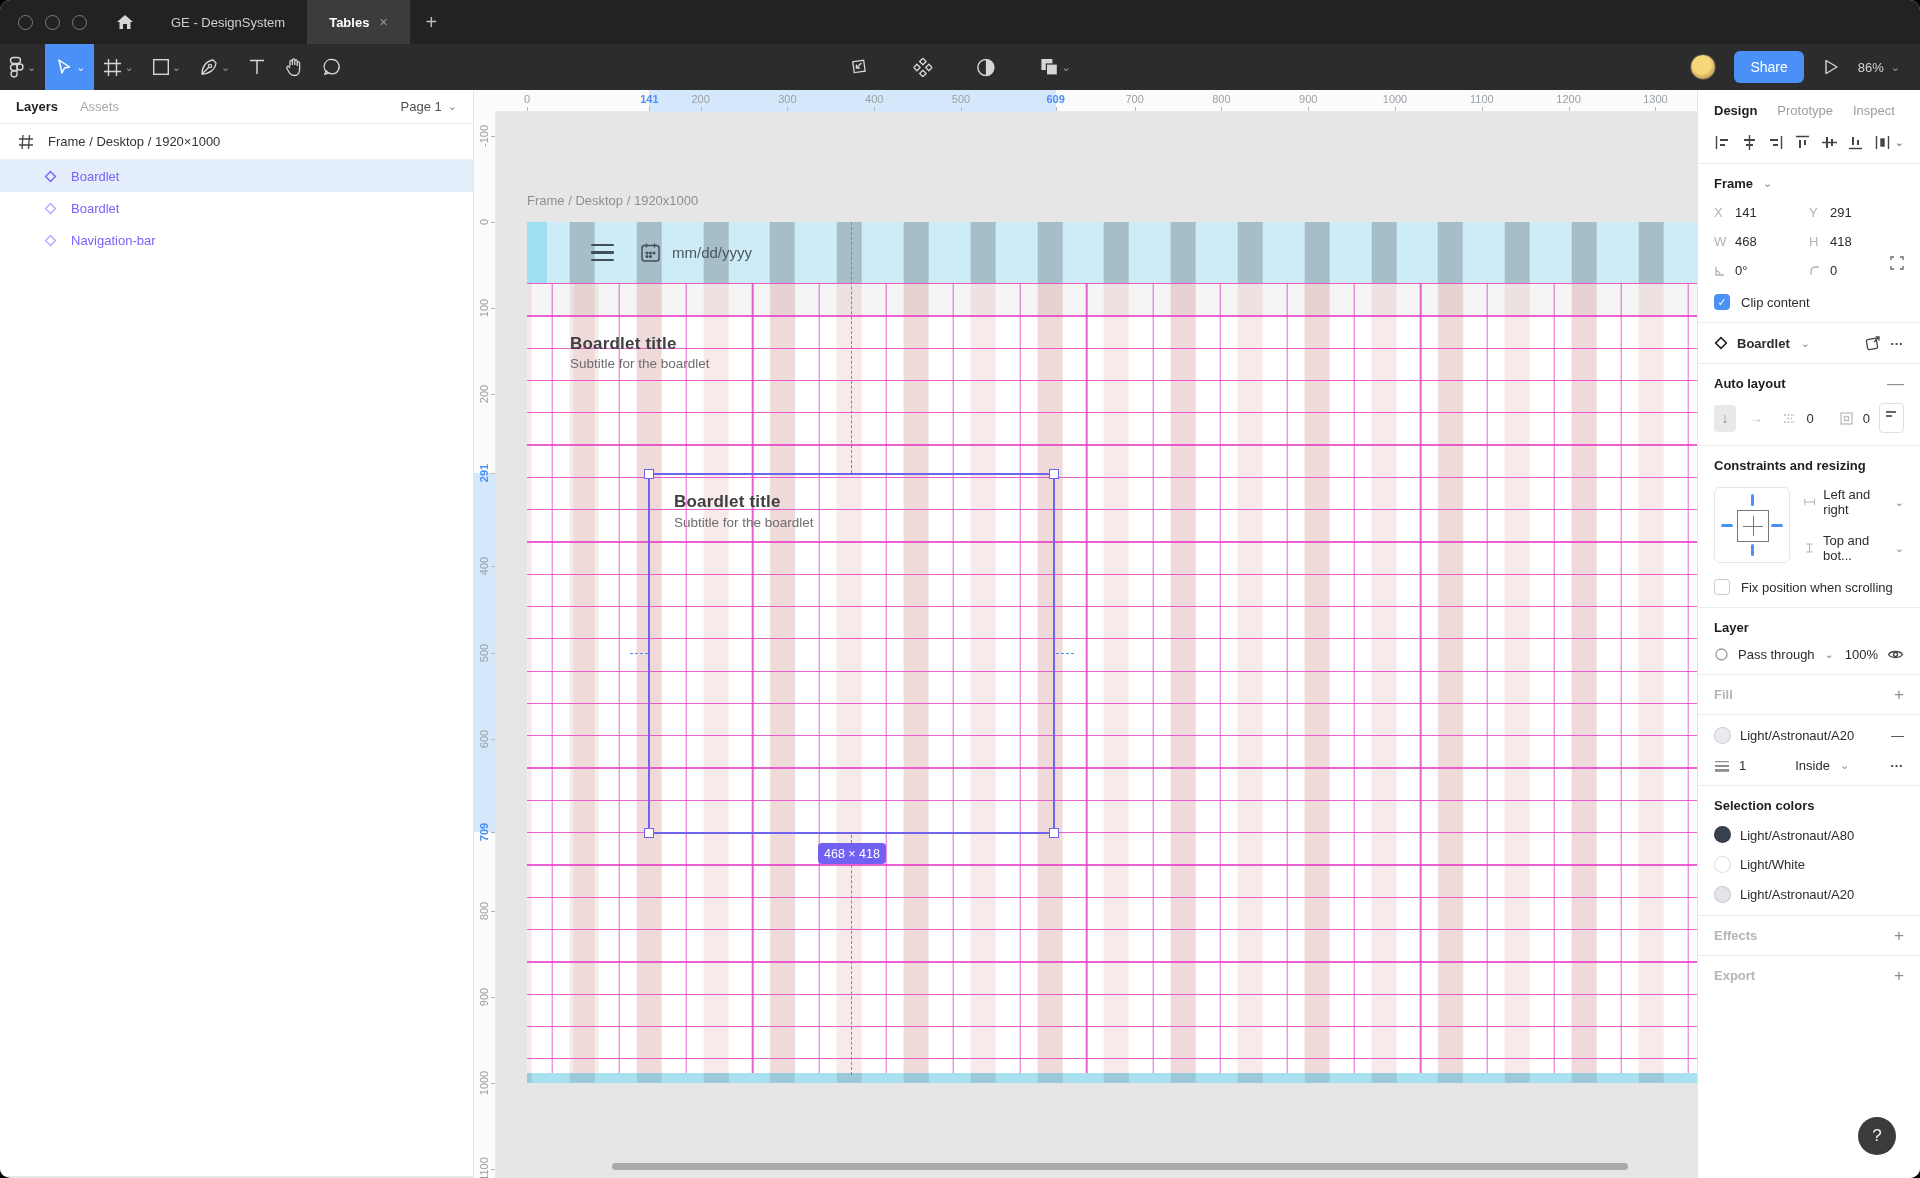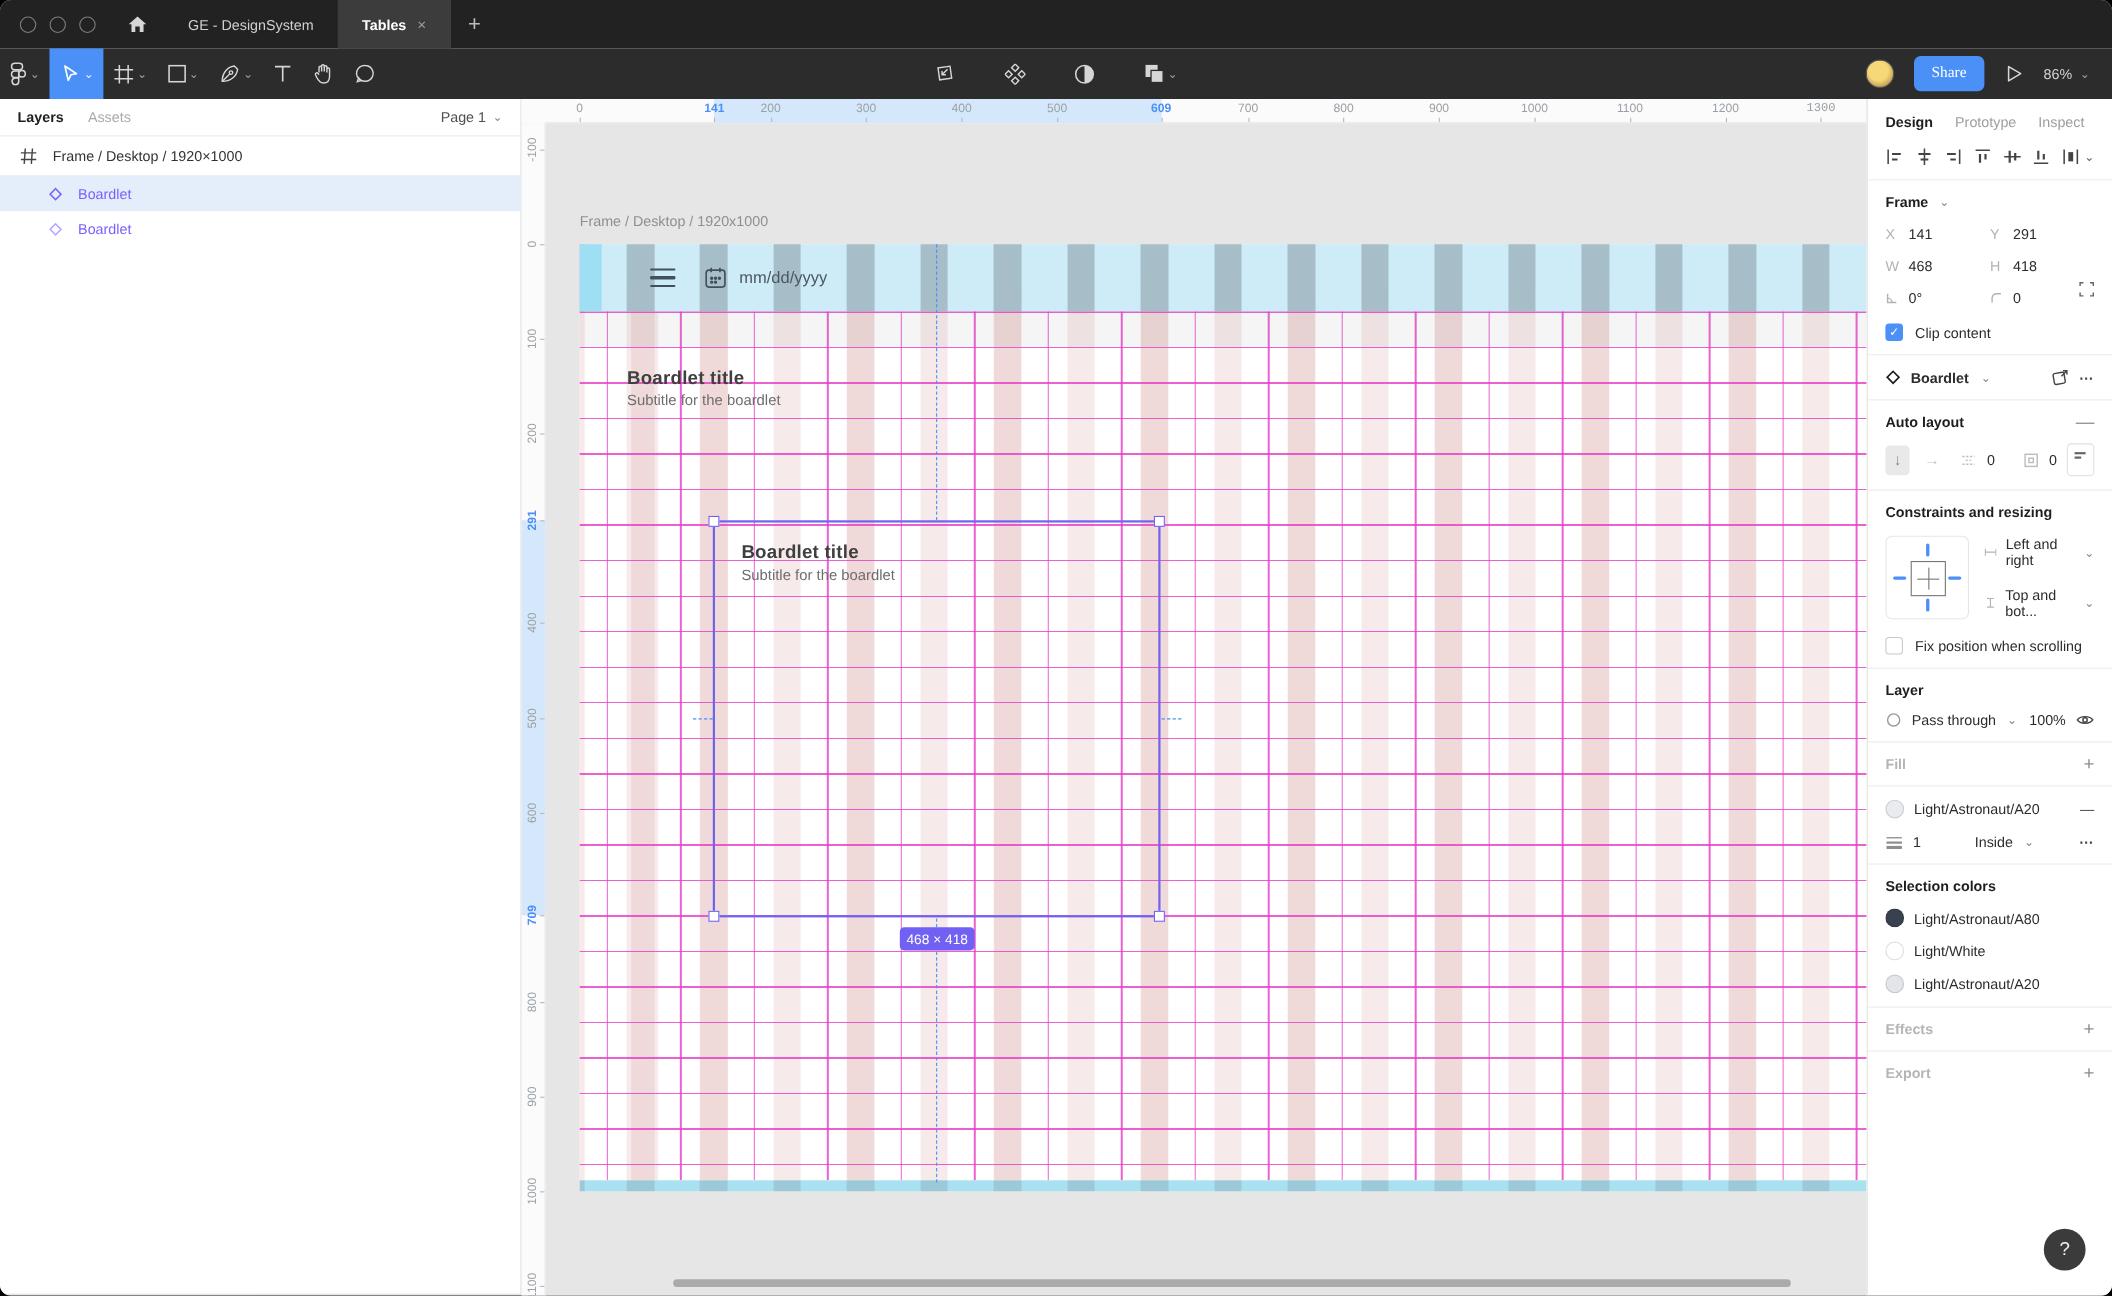--- a/index.html
+++ b/index.html
@@ -20,21 +20,21 @@
   
   .toolbar { position:absolute; left:0; top:44px; width:1920px; height:46px; background:#2c2c2c; display:flex; align-items:center; }
   .tgroup { display:flex; align-items:center; height:100%; }
   .tool { height:46px; display:flex; align-items:center; justify-content:center; padding:0 9px; }
   .tool.sel { background:#4a90f7; }
   .chev { color:#9b9b9b; font-size:11px; margin-left:2px; }
   .tool.sel .chev { color:#e8f1ff; }
   .center-tools { position:absolute; left:50%; top:0; transform:translateX(-50%); display:flex; align-items:center; height:100%; gap:26px; }
   .right-tools { position:absolute; right:0; top:0; height:100%; display:flex; align-items:center; gap:18px; padding-right:20px; }
   .avatar { width:26px; height:26px; border-radius:50%; background:radial-gradient(circle at 45% 40%, #f7d879 0 45%, #caa85a 70%, #8c8c8c 100%); border:1px solid #555; }
-  .share-btn { background:#4a90f7; color:#fff; font-size:14px; border:none; border-radius:6px; padding:8px 16px; font-family:Liberation Serif, serif; }
+  .share-btn { background:#4a90f7; color:#fff; font-size:14px; border:none; border-radius:6px; padding:8px 16px; font-family:Liberation Sans, sans-serif; }
   .zoom-ctl { color:#d4d4d4; font-size:13px; display:flex; align-items:center; gap:5px; }
 
   
   .left-panel { position:absolute; left:0; top:90px; width:474px; bottom:2px; background:#ffffff; border-right:1px solid #e4e4e4; }
   .lp-head { height:34px; display:flex; align-items:center; padding:0 16px; border-bottom:1px solid #ececec; }
   .lp-tab { font-size:13px; margin-right:22px; }
   .lp-tab.on { color:#1e1e1e; font-weight:bold; }
   .lp-tab.off { color:#a9a9a9; }
   .page-sel { margin-left:auto; color:#4f4f4f; font-size:13px; display:flex; gap:4px; align-items:center; }
   .frame-row { height:36px; display:flex; align-items:center; gap:14px; padding:0 0 0 18px; color:#333; font-size:13px; border-bottom:1px solid #f0f0f0; }
@@ -301,20 +301,28 @@
       <span>Boardlet</span>
     </div>
     <div class="layer-row">
       <span>
         <svg width="13" height="13" viewBox="0 0 13 13">
             <rect x="3" y="3" width="7" height="7" transform="rotate(45 6.5 6.5)" fill="none" stroke="#b8a7ff" stroke-width="1.4"></rect>
           </svg>
       </span>
       <span>Boardlet</span>
     </div>
+    <div class="layer-row">
+      <span>
+        <svg width="13" height="13" viewBox="0 0 13 13">
+            <rect x="3" y="3" width="7" height="7" transform="rotate(45 6.5 6.5)" fill="none" stroke="#b8a7ff" stroke-width="1.4"></rect>
+          </svg>
+      </span>
+      <span>Navigation-bar</span>
+    </div>
   </aside>
 
   <div class="canvas">
 
     <span class="frame-label">Frame / Desktop / 1920x1000</span>
 
     <div class="frame">
       <div class="frame-body">
         <div class="gray-row"></div>
       </div>
@@ -384,21 +392,21 @@
         <span class="ruler-mark" style="left:747.4px;">800</span>
      <span class="ruler-tick" style="left:747.4px; bottom:0; width:1px; height:4px;"></span>
         <span class="ruler-mark" style="left:834.2px;">900</span>
      <span class="ruler-tick" style="left:834.2px; bottom:0; width:1px; height:4px;"></span>
         <span class="ruler-mark" style="left:921px;">1000</span>
      <span class="ruler-tick" style="left:921px; bottom:0; width:1px; height:4px;"></span>
         <span class="ruler-mark" style="left:1007.8px;">1100</span>
      <span class="ruler-tick" style="left:1007.8px; bottom:0; width:1px; height:4px;"></span>
         <span class="ruler-mark" style="left:1094.6px;">1200</span>
      <span class="ruler-tick" style="left:1094.6px; bottom:0; width:1px; height:4px;"></span>
-        <span class="ruler-mark" style="left:1181.4px;font-family:Liberation Mono, monospace;">1300</span>
+        <span class="ruler-mark" style="left:1181.4px;">1300</span>
      <span class="ruler-tick" style="left:1181.4px; bottom:0; width:1px; height:4px;"></span>
       </div>
     <div class="v-ruler">
         <div class="v-hl" style="top:360.551px; height:359.89799999999997px;"></div>
         <span class="ruler-mark" style="top:23.900000000000006px;">-100</span>
      <span class="ruler-tick" style="top:23.900000000000006px; right:0; width:4px; height:1px;"></span>
         <span class="ruler-mark" style="top:110px;">0</span>
      <span class="ruler-tick" style="top:110px; right:0; width:4px; height:1px;"></span>
         <span class="ruler-mark" style="top:196.1px;">100</span>
      <span class="ruler-tick" style="top:196.1px; right:0; width:4px; height:1px;"></span>

